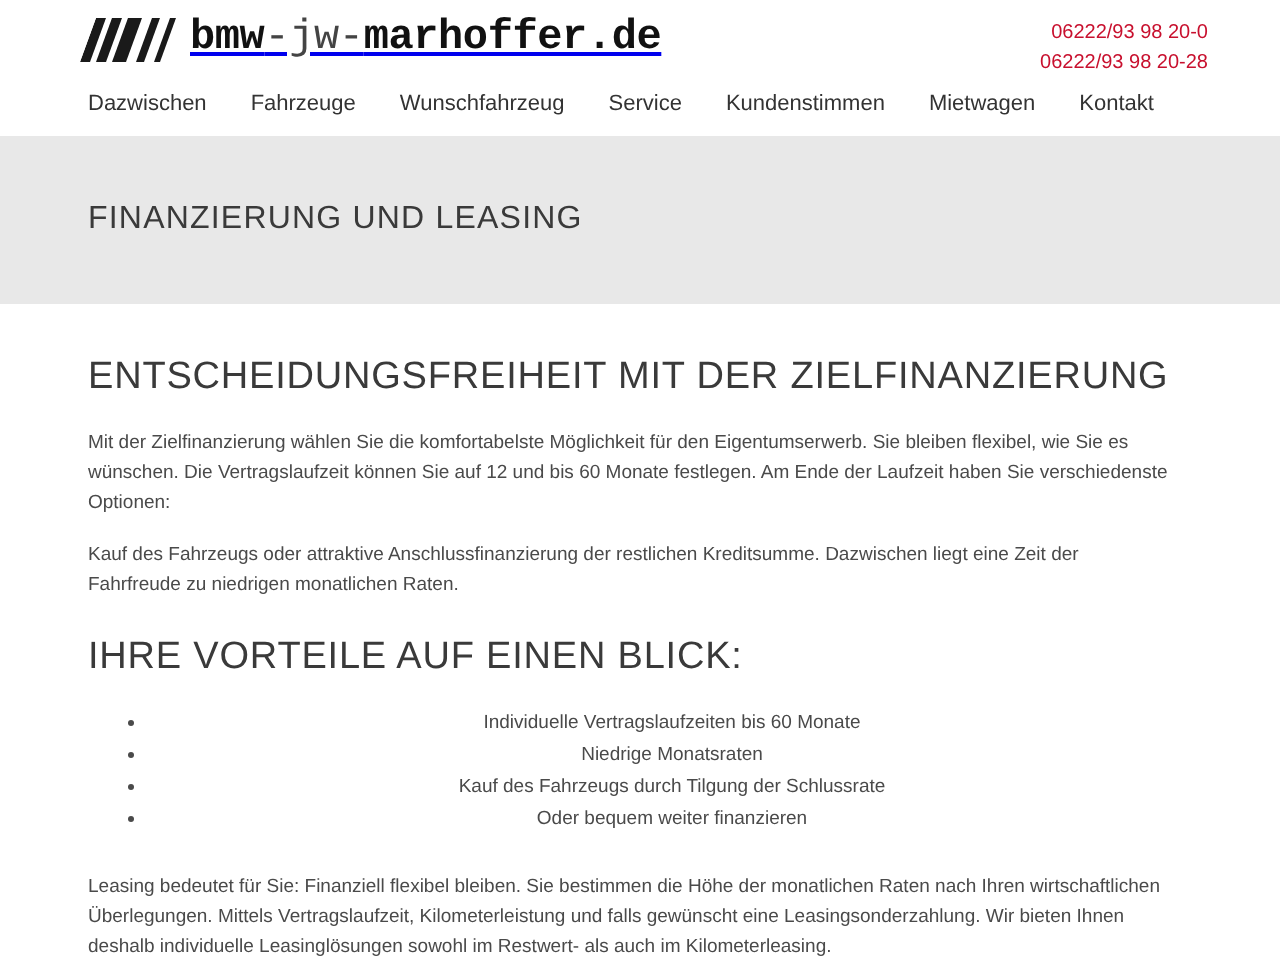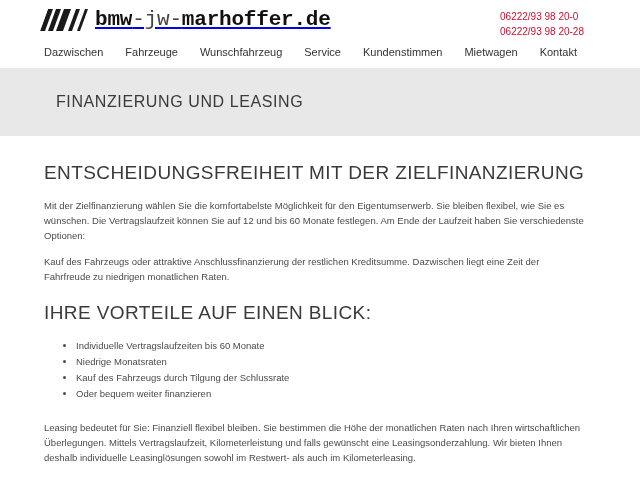--- a/index.html
+++ b/index.html
@@ -74,22 +74,23 @@
     color: #111111;
     letter-spacing: -0.2px;
     white-space: nowrap;
     font-family: Liberation Mono, monospace;
   }
   .brand-text .thin { font-weight: 300; color: #444; }
   .brand-text .bold { font-weight: 700; }
 
   .phones {
     position: absolute;
-    right: 56px;
+    right: 36px;
     top: 9px;
+    text-align: right;
     font-size: 10px;
     line-height: 15px;
     color: #c8102e;
   }
   .phones a {
     color: #c8102e;
     text-decoration: none;
     display: block;
   }
 
@@ -106,24 +107,24 @@
   .nav a {
     color: #333333;
     text-decoration: none;
     padding: 2px 0;
     white-space: nowrap;
   }
 
   
   .hero {
     background: #e8e8e8;
-    height: 68px;
+    height: 84px;
     display: flex;
     align-items: center;
-    padding-left: 56px;
+    padding-left: 44px;
   }
   .hero h1 {
     margin: 0;
     font-size: 16px;
     font-weight: 400;
     letter-spacing: 0.6px;
     color: #3a3a3a;
   }
 
   
@@ -145,20 +146,21 @@
     color: #4a4a4a;
   }
   ul {
     margin: 0 0 4px 0;
     padding-left: 32px;
   }
   li {
     font-size: 9.5px;
     line-height: 16px;
     color: #4a4a4a;
+    text-align: center;
   }
 </style>
 </head>
 <body>
 
 <div class="page">
 
   <div class="header">
     <a class="brand" href="#">
       <span class="logo-mark">

